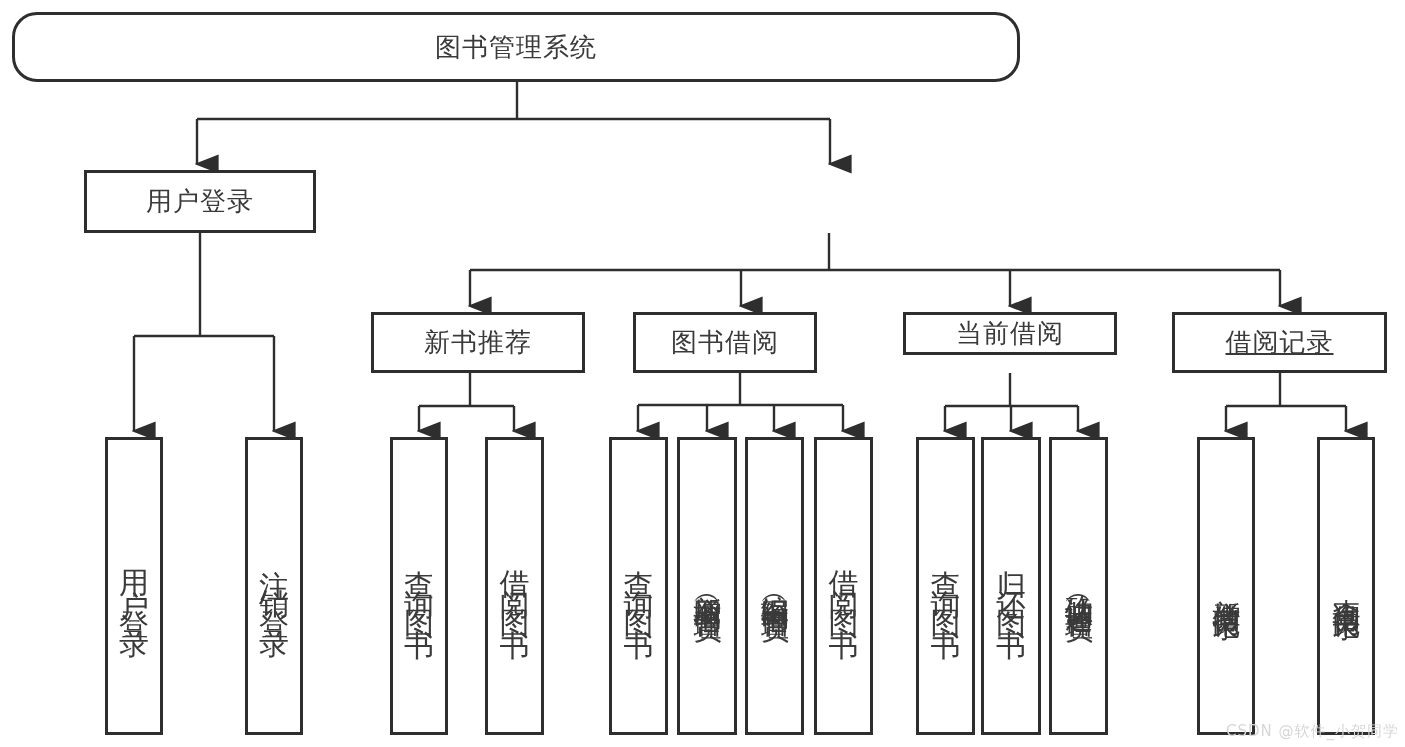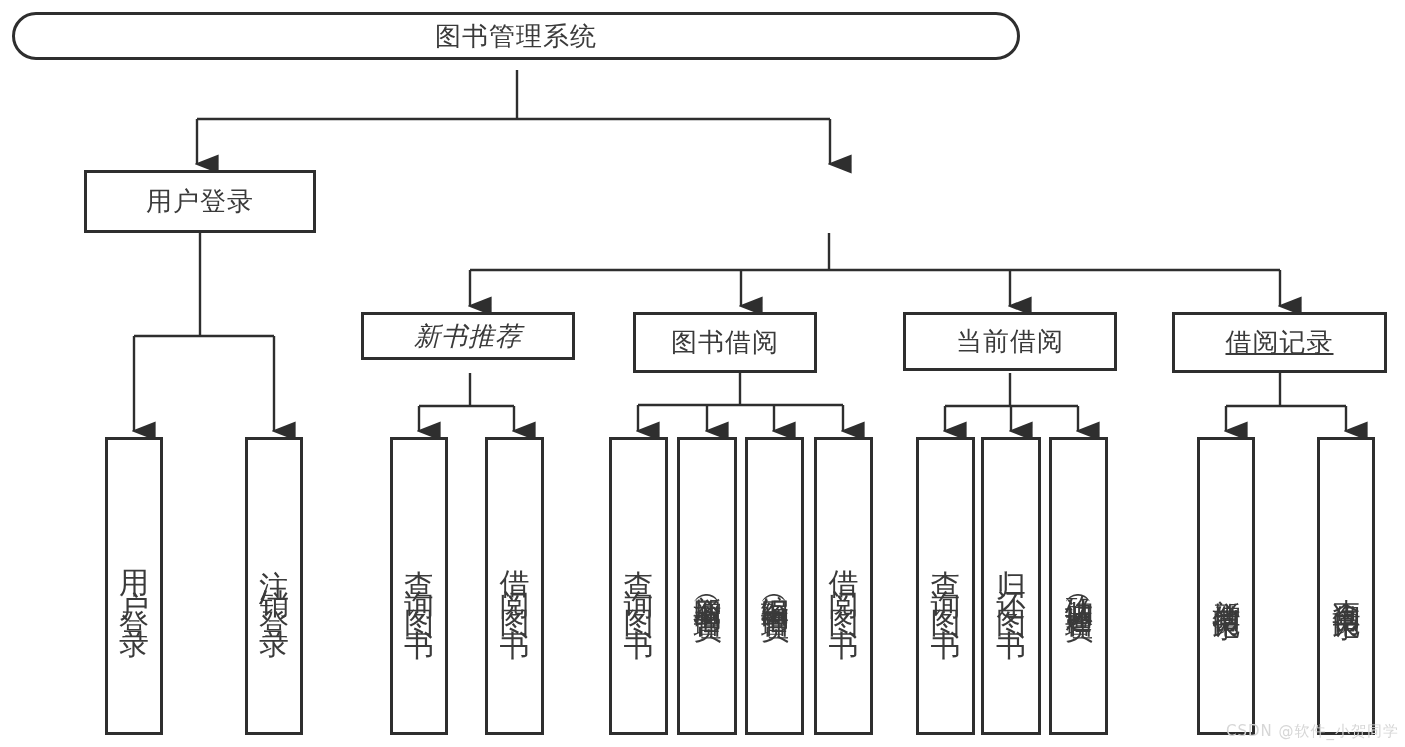--- a/index.html
+++ b/index.html
@@ -28,26 +28,26 @@
   .vnode span{
     writing-mode:vertical-rl;
     text-orientation:mixed;
     white-space:nowrap;
     line-height:1;
   }
   .t4 span{font-size:30px;letter-spacing:20px;}
   .tl span{font-size:28px;letter-spacing:3px;}
 
   
-  .n-root{left:12px;top:12px;width:1008px;height:48px;border-radius:25px;}
+  .n-root{left:12px;top:12px;width:1008px;height:70px;border-radius:25px;}
   .n-l2a{left:84px;top:170px;width:232px;height:63px;}
   .n-l2b{left:711px;top:170px;width:236px;height:63px;}
-  .n-l3a{left:361px;top:312px;width:214px;height:48px;font-style:italic;}
+  .n-l3a{left:371px;top:312px;width:214px;height:61px;}
   .n-l3b{left:633px;top:312px;width:184px;height:61px;}
-  .n-l3c{left:903px;top:312px;width:214px;height:59px;}
+  .n-l3c{left:903px;top:312px;width:214px;height:43px;}
   .n-l3d{left:1172px;top:312px;width:215px;height:61px;text-decoration:underline;}
   .leaf{top:437px;height:298px;}
   .n-a1{left:105px;width:58px;}
   .n-a2{left:245px;width:58px;}
   .n-b1{left:390px;width:58px;}
   .n-b2{left:485px;width:59px;}
   .n-c1{left:609px;width:59px;}
   .n-c2{left:677px;width:60px;}
   .n-c3{left:745px;width:59px;}
   .n-c4{left:814px;width:59px;}

